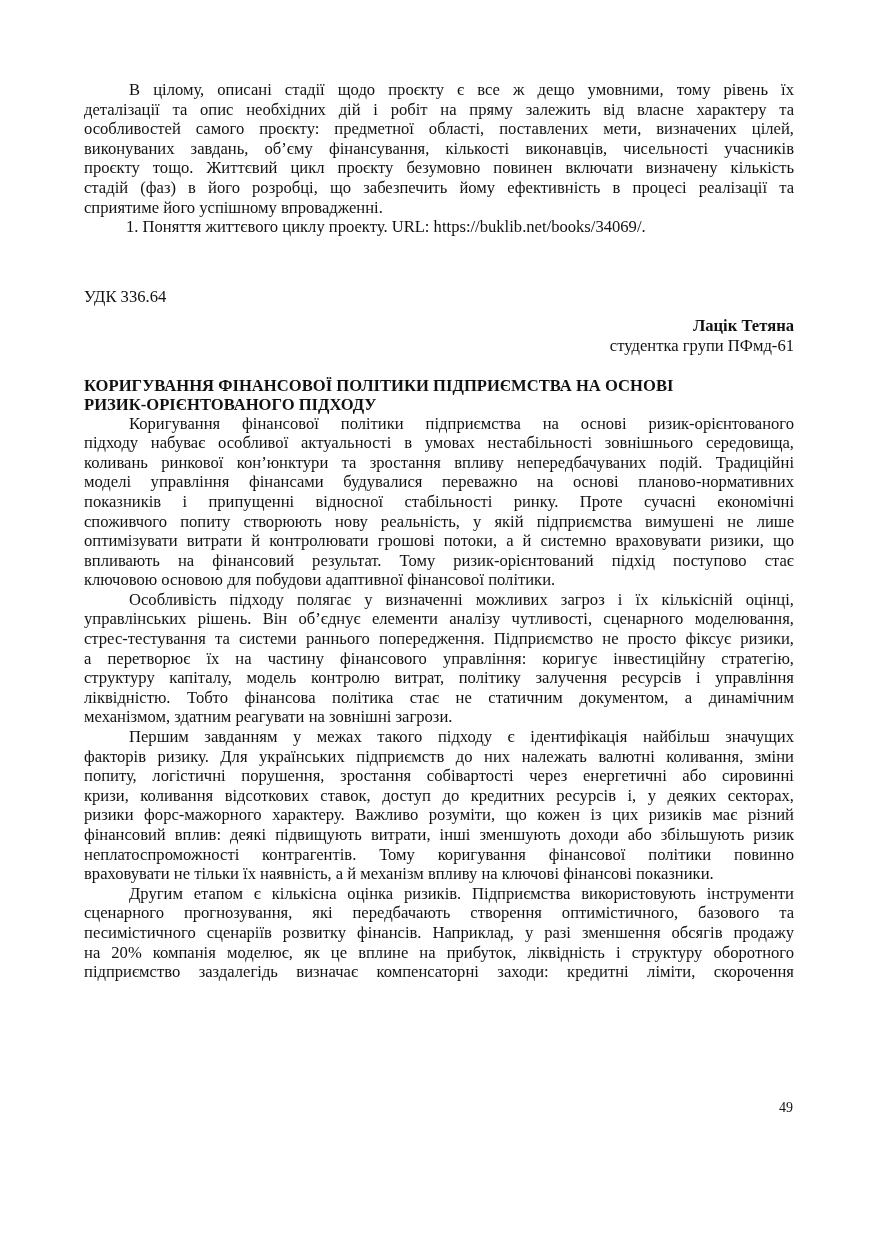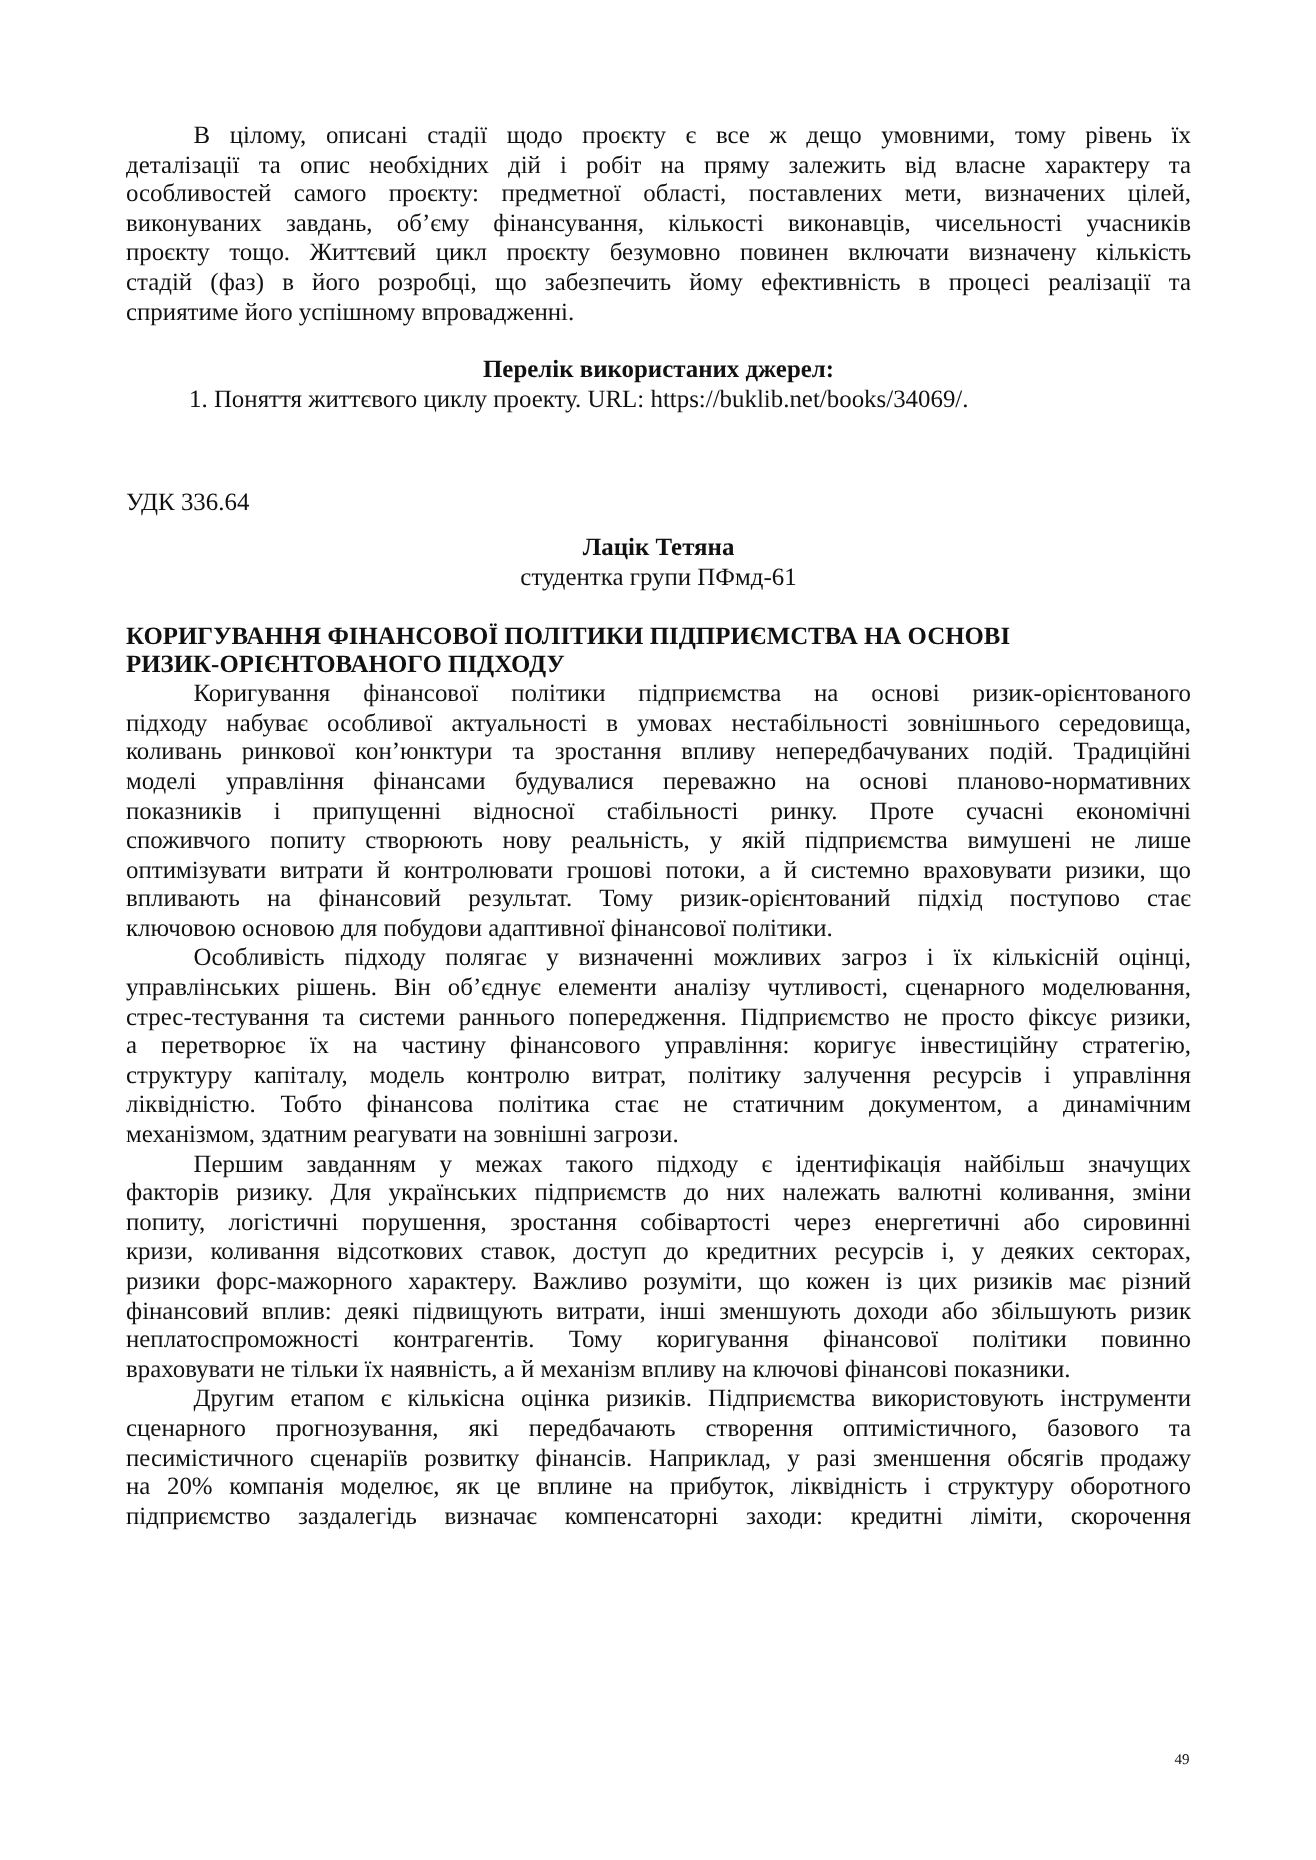--- a/index.html
+++ b/index.html
@@ -16,44 +16,43 @@
     .line {
       display: block; text-align: justify; text-align-last: justify;
       white-space: nowrap; overflow: visible; height: 19.6px;
     }
     .line.last { text-align-last: left; }
     .line.indent { text-indent: 45px; }
     .bold { font-weight: bold; }
     .refs-title { margin-top: 19px; text-align: center; font-weight: bold; }
     .ref-item { padding-left: 42px; }
     .udc { margin-top: 50px; }
-    .author { margin-top: 10px; text-align: center; }
+    .author { margin-top: 10px; text-align: right; }
     .article-title {
       margin-top: 20px; text-align: left; font-weight: bold; line-height: 19px;
     }
     .page-number {
-      position: absolute; right: 84px; top: 1168px; font-size: 10px; margin-left: 31px;
+      position: absolute; right: 84px; top: 1100px; font-size: 14px; margin-left: 31px;
     }
   </style>
 </head>
 <body>
 
 <div class="page">
 
   <div class="para">
     <span class="line indent">В цілому, описані стадії щодо проєкту є все ж дещо умовними, тому рівень їх</span>
     <span class="line">деталізації та опис необхідних дій і робіт на пряму залежить від власне характеру та</span>
     <span class="line">особливостей самого проєкту: предметної області, поставлених мети, визначених цілей,</span>
     <span class="line">виконуваних завдань, об’єму фінансування, кількості виконавців, чисельності учасників</span>
     <span class="line">проєкту тощо. Життєвий цикл проєкту безумовно повинен включати визначену кількість</span>
     <span class="line">стадій (фаз) в його розробці, що забезпечить йому ефективність в процесі реалізації та</span>
     <span class="line last">сприятиме його успішному впровадженні.</span>
   </div>
 
-  <div class="refs-title">Перелік використаних джерел:</div>
   <div class="ref-item">1. Поняття життєвого циклу проекту. URL: https://buklib.net/books/34069/.</div>
 
   <div class="udc">УДК 336.64</div>
 
   <div class="author">
     <div class="bold">Лацік Тетяна</div>
     <div>студентка групи ПФмд-61</div>
   </div>
 
   <div class="article-title">

